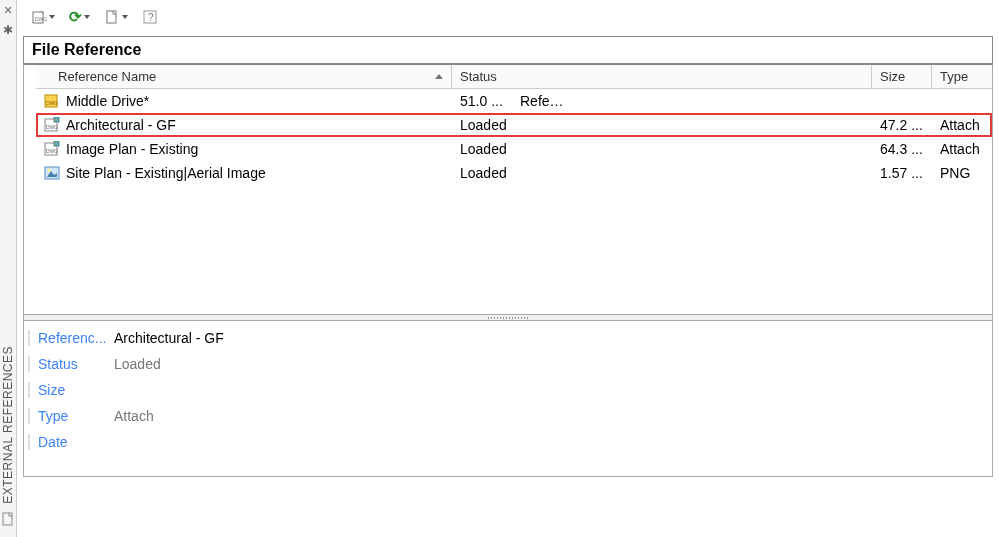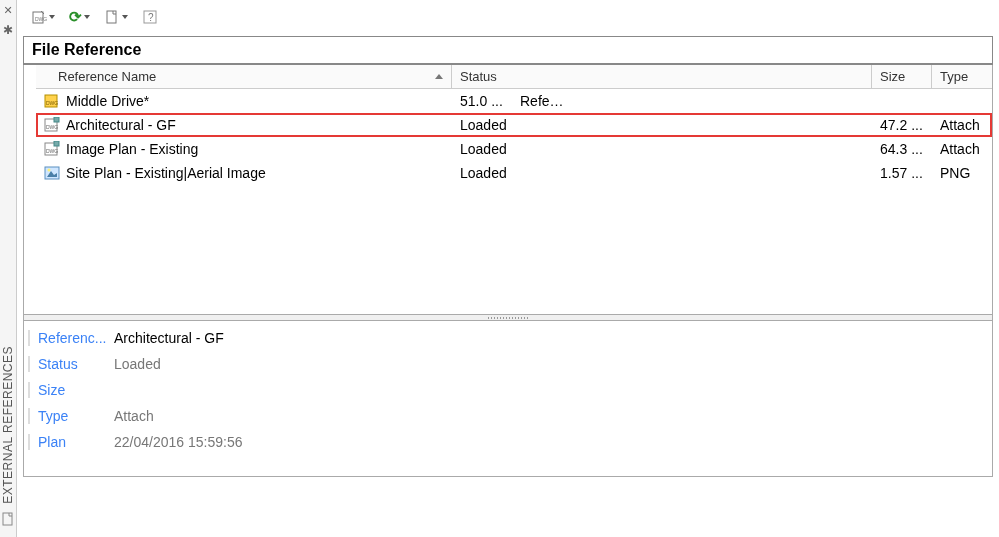--- a/index.html
+++ b/index.html
@@ -332,19 +332,18 @@
         <div class="dval">Loaded</div>
       </div>
       <div class="drow">
         <div class="dlabel">Size</div>
       </div>
       <div class="drow">
         <div class="dlabel">Type</div>
         <div class="dval">Attach</div>
       </div>
       <div class="drow">
-        <div class="dlabel">Plan</div>
-        <div class="dval">22/04/2016 15:59:56</div>
+        <div class="dlabel">Date</div>
       </div>
     </div>
   </div>
 
 </div>
 
 </body></html>

